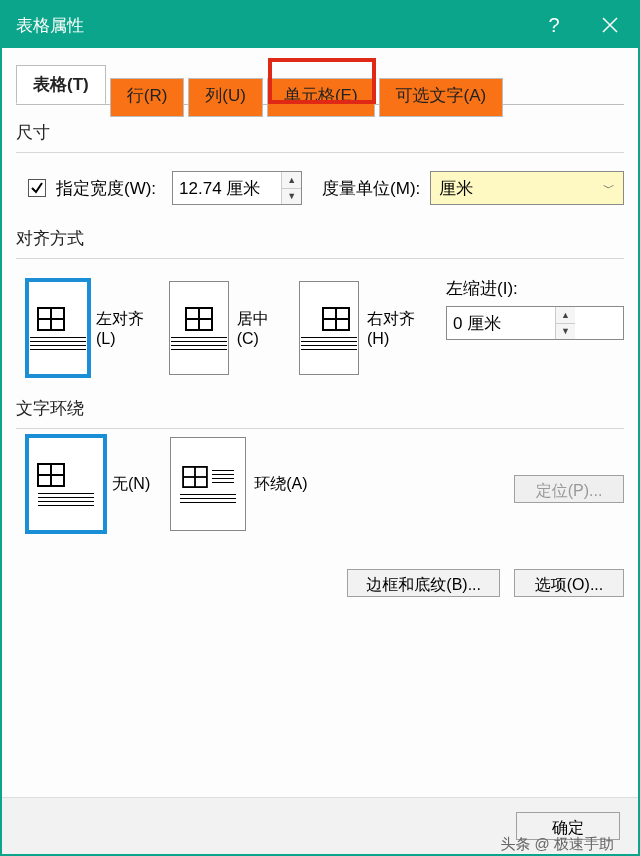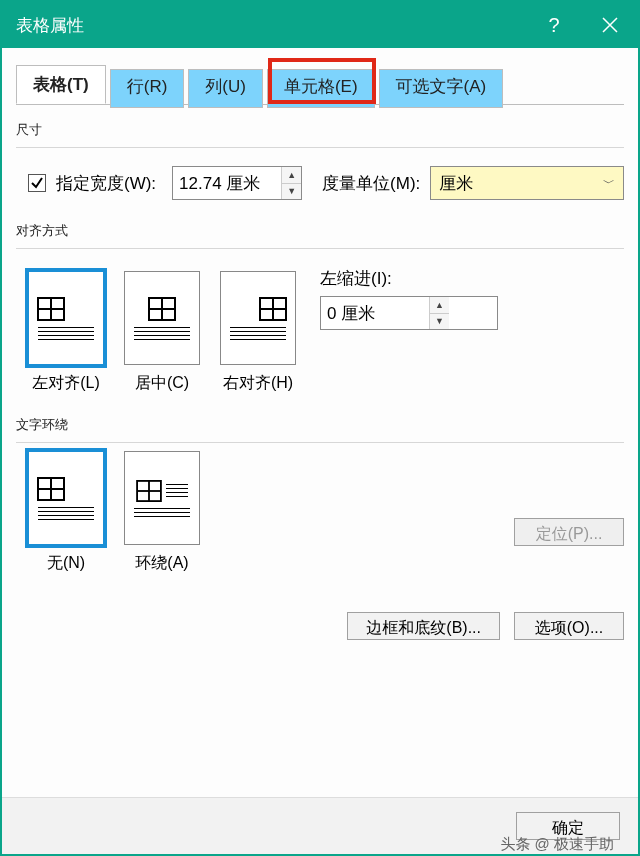--- a/index.html
+++ b/index.html
@@ -29,46 +29,46 @@
     padding: 18px 14px 0 14px;
     display: flex; flex-direction: column;
     position: relative;
   }
   .tabs {
     display: flex; gap: 0;
     padding-left: 0;
   }
   .tab {
     border: 1px solid #bdbdbd;
-    background: #7dd3fc;
+    background: #f97316;
     padding: 5px 16px 5px 16px;
     font-size: 17px;
     margin-right: 4px;
     position: relative;
-    top: 3px;
+    top: 12px;
     color: #222;
   }
   .tab.active {
     background: #fff;
     border-bottom: 1px solid #fff;
     padding-top: 7px; padding-bottom: 7px;
     top: -1px;
     font-weight: bold;
   }
   .tabline {
     border-top: 1px solid #bdbdbd;
     margin-top: -1px;
   }
   .highlight-box {
     position: absolute;
     border: 4px solid #e02817;
     pointer-events: none;
   }
   .group { margin-top: 16px; }
-  .group-title { font-size: 13px; color: #222; margin-bottom: 8px; }
+  .group-title { font-size: 17px; color: #222; margin-bottom: 8px; }
   .hr { border-top: 1px solid #d7d7d7; margin-top: 2px; }
   .row { display: flex; align-items: center; gap: 10px; }
   .chk {
     width: 18px; height: 18px; border: 1px solid #555; background: #fff;
     display: inline-flex; align-items: center; justify-content: center;
     font-size: 14px; color: #222;
   }
   .spin {
     display: flex; align-items: stretch; border: 1px solid #8a8a8a; background:#fff;
     height: 34px;
@@ -82,21 +82,21 @@
     font-size:9px; color:#444; border-bottom:1px solid #ccc; background:#f5f5f5;
   }
   .spin .btns div:last-child { border-bottom:none; }
   .combo {
     display:flex; align-items:center; justify-content:space-between;
     border:1px solid #8a8a8a; background:#fef9c3; height:34px; padding:0 8px;
     font-size:17px; min-width:176px;
   }
   .combo .arrow { font-size:12px; color:#555; }
   .option-row { display:flex; gap:20px; margin-top:8px; padding-left:12px; }
-  .option-col { display:flex; flex-direction:column; align-items:center; gap:8px; }
+  .option-col { display:flex; flex-direction:row; align-items:center; gap:8px; }
   .option-box {
     width:76px; height:94px; border:1px solid #888; background:#fff;
     display:flex; flex-direction:column; align-items:center; justify-content:center;
     gap:6px; padding:10px 0;
   }
   .option-box.sel { outline:3px solid #1a8fd6; border-color:#1a8fd6; }
   .option-cap { font-size:16px; }
   .btn {
     border:1px solid #a0a0a0; background:#f2f2f2;
     height:28px; padding:0 18px; font-size:16px;

